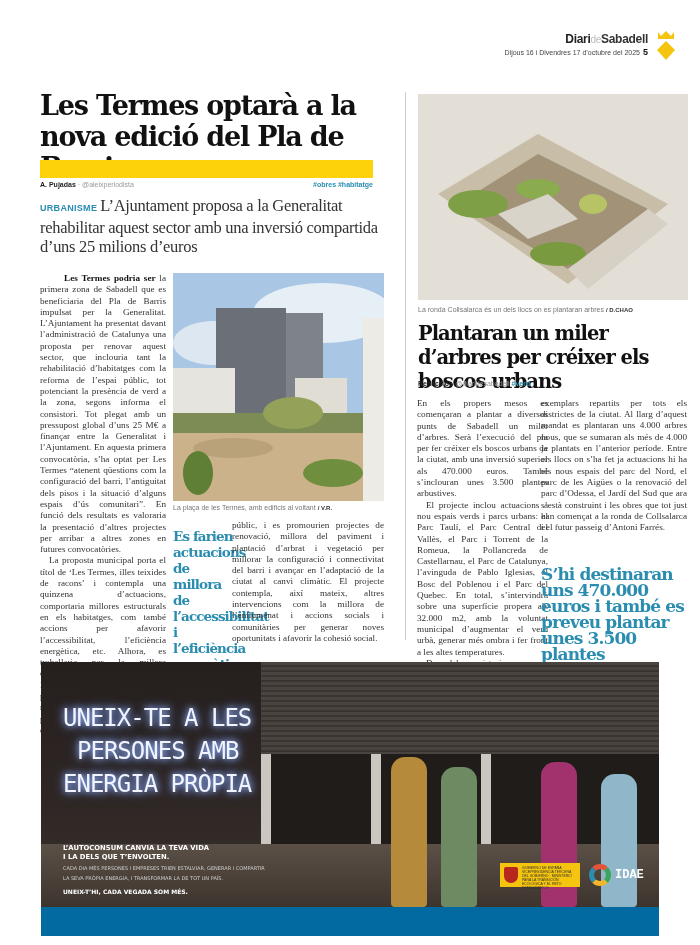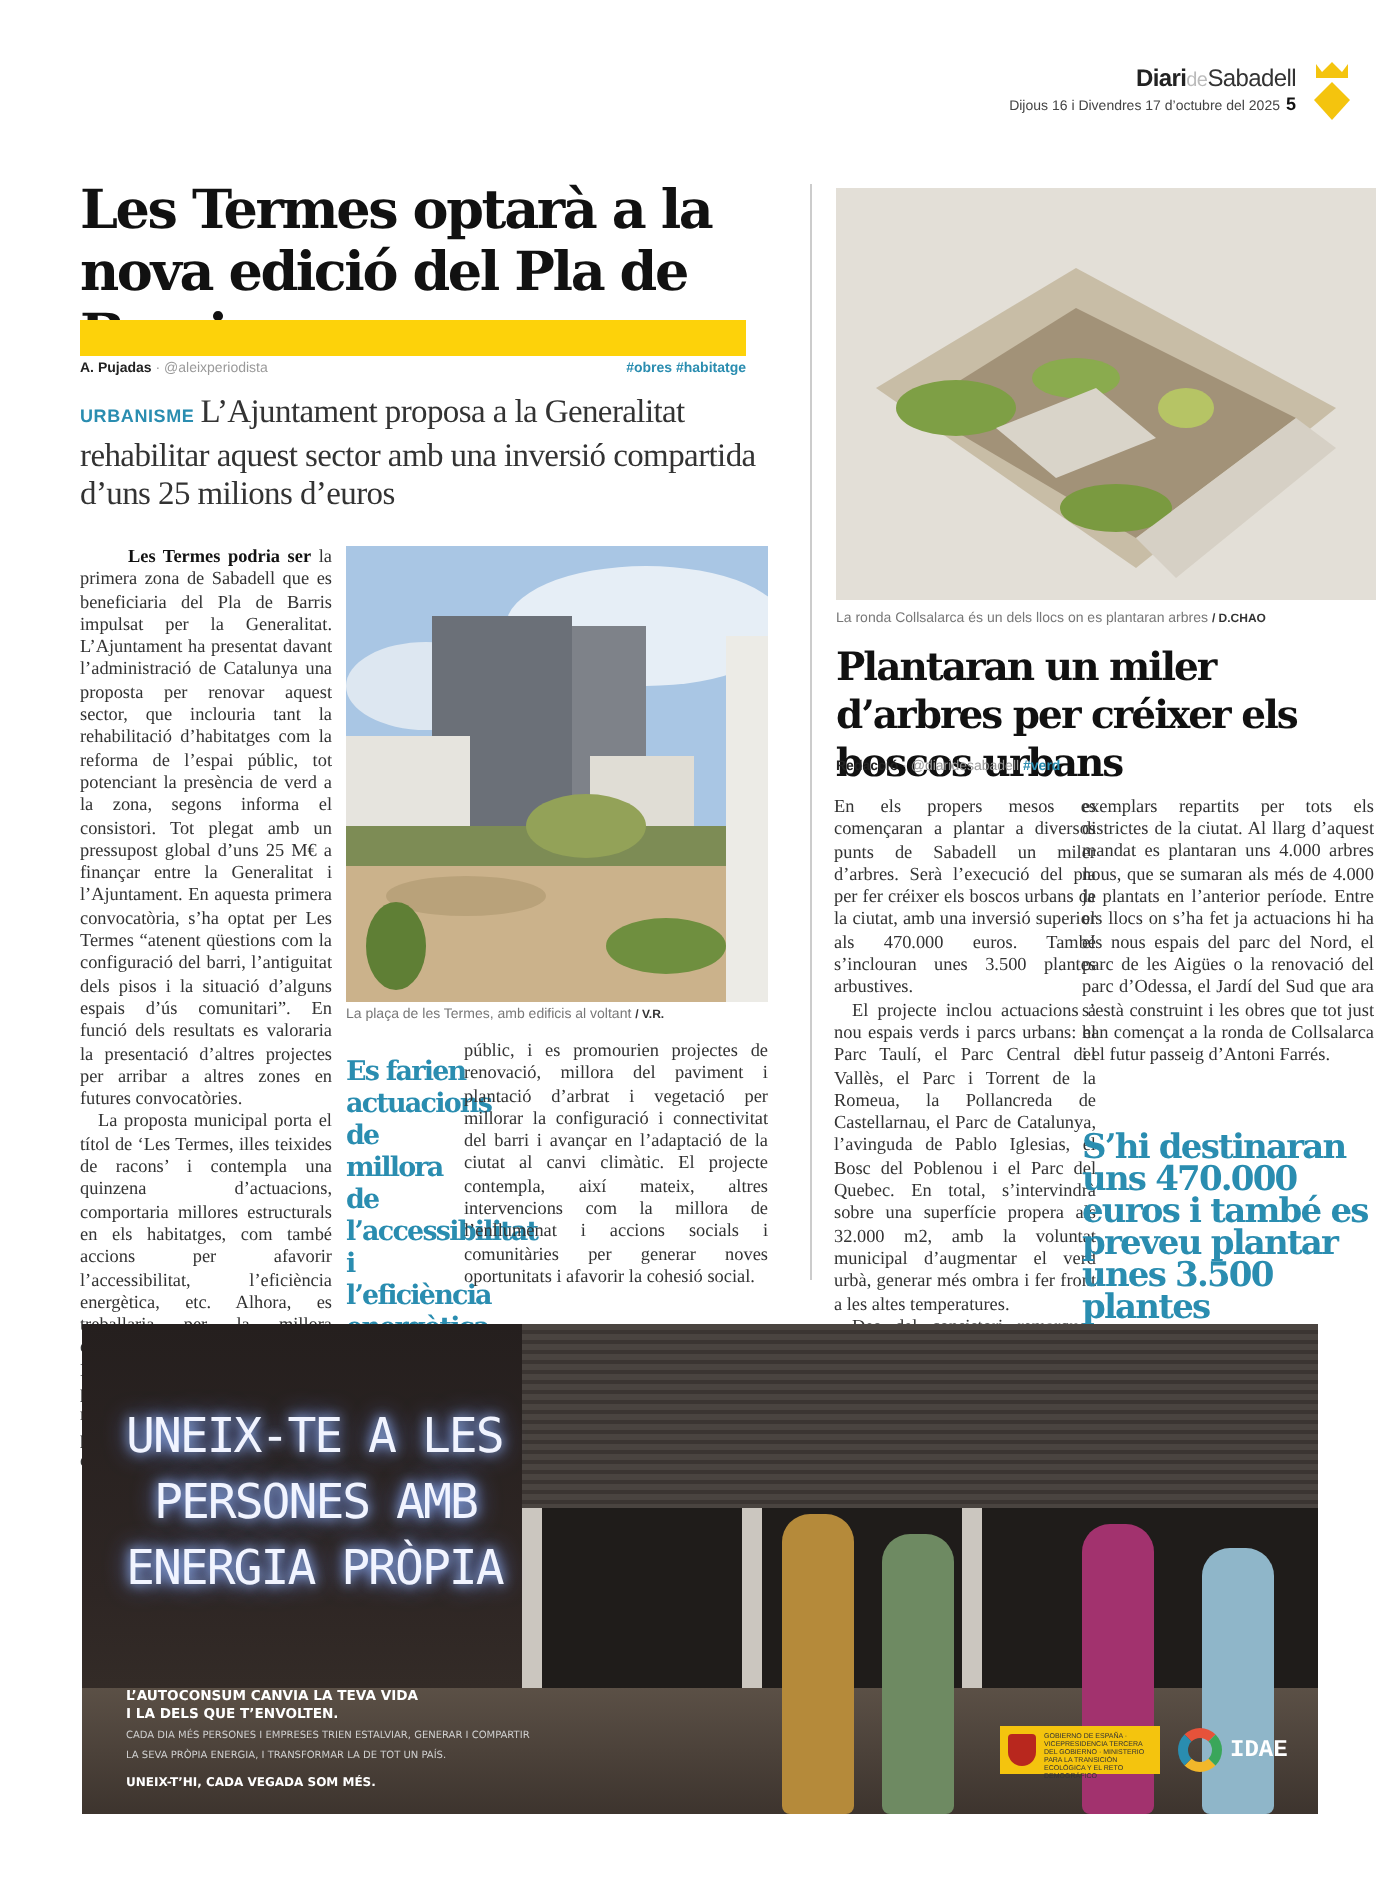--- a/index.html
+++ b/index.html
@@ -3,21 +3,21 @@
 <meta charset="utf-8">
 <style>
   * { box-sizing: border-box; margin: 0; padding: 0; }
   html, body { width: 700px; height: 945px; background: #ffffff; overflow: hidden; }
   body { position: relative; font-family: "Liberation Serif", serif; color: #222; }
 
   .masthead { position: absolute; top: 30px; right: 18px; width: 220px; height: 36px; }
   .brand { position: absolute; right: 34px; top: 2px; font-family: "Liberation Sans", sans-serif; font-size: 12px; color: #222; letter-spacing: -0.3px; }
   .brand b { font-weight: bold; text-align: right; }
   .brand .de { color: #bbb; font-size: 10px; }
-  .brand .sab { font-weight: normal; color: #333; margin-top: 48px; }
+  .brand .sab { font-weight: bold; color: #333; margin-top: 48px; }
   .dateline { position: absolute; right: 34px; top: 17px; font-family: "Liberation Sans", sans-serif; font-size: 7px; color: #444; white-space: nowrap; }
   .pagenum { font-weight: bold; font-size: 9px; margin-left: 3px; color: #111; }
   .crest { position: absolute; right: 4px; top: 0px; width: 24px; height: 32px; }
 
   .main-title { position: absolute; left: 40px; top: 90px; width: 350px; font-family: "DejaVu Serif", serif; font-weight: bold; font-size: 27px; line-height: 31px; letter-spacing: -1.2px; color: #111; }
   .yellow-bar { position: absolute; left: 40px; top: 160px; width: 333px; height: 18px; background: #fdd20a; }
   .byline { position: absolute; left: 40px; top: 181px; width: 333px; font-family: "Liberation Sans", sans-serif; font-size: 7px; color: #999; }
   .byline .author { color: #222; font-weight: bold; }
   .byline .tags { position: absolute; right: 0; top: 0; color: #2a8db0; font-weight: bold; }
   .subtitle { position: absolute; left: 40px; top: 196px; width: 340px; font-family: "Liberation Serif", serif; font-size: 16.5px; line-height: 19px; color: #333; letter-spacing: -0.3px; }
@@ -44,21 +44,21 @@
   .divider { position: absolute; left: 405px; top: 92px; width: 1px; height: 548px; background: #ccc; }
 
   .photo-arbres { left: 418px; top: 94px; width: 270px; height: 206px; background: linear-gradient(135deg, #e6e2da 0%, #d9d3c7 40%, #b9ab8d 55%, #8a9f5c 62%, #d8d1c2 75%, #ece8e1 100%); }
   .cap-arbres { left: 418px; top: 306px; }
 
   .sec-title { position: absolute; left: 418px; top: 322px; width: 275px; font-family: "DejaVu Serif", serif; font-weight: bold; font-size: 19.5px; line-height: 24px; letter-spacing: -1px; color: #111; }
   .byline2 { position: absolute; left: 418px; top: 380px; font-family: "Liberation Sans", sans-serif; font-size: 7px; color: #999; }
   .byline2 .author { color: #222; font-weight: bold; }
   .byline2 .tags { color: #2a8db0; font-weight: bold; }
 
-  .ad { position: absolute; left: 41px; top: 662px; width: 618px; height: 245px; overflow: hidden; background: #7f1d1d; }
+  .ad { position: absolute; left: 41px; top: 662px; width: 618px; height: 274px; overflow: hidden; background: #0369a1; }
   .ad-left { position: absolute; left: 0; top: 0; width: 220px; height: 245px; background: linear-gradient(#251f1e 0%, #2e2624 55%, #3a322b 100%); }
   .ad-wall { position: absolute; left: 220px; top: 0; width: 398px; height: 92px; background: repeating-linear-gradient(#4a4440 0px, #4a4440 3px, #3b3532 3px, #3b3532 5px); }
   .ad-under { position: absolute; left: 220px; top: 92px; width: 398px; height: 90px; background: #1f1c1a; }
   .ad-ground { position: absolute; left: 0; top: 182px; width: 618px; height: 63px; background: linear-gradient(#5b5046, #3d342e); }
   .ad-pillar { position: absolute; top: 92px; width: 10px; height: 100px; background: #cbc6bf; }
   .ad-headline { position: absolute; left: 22px; top: 40px; font-family: "DejaVu Sans Mono", monospace; font-size: 24px; line-height: 33px; color: #f1f4ff; text-shadow: 0 0 6px #9fc2ff, 0 0 12px #6a8bff; letter-spacing: -1px; }
   .ad-headline div:nth-child(2) { padding-left: 14px; }
   .ad-copy { position: absolute; left: 22px; top: 182px; width: 250px; font-family: "DejaVu Sans", sans-serif; color: #fff; }
   .ad-copy .l1 { font-size: 6.8px; font-weight: bold; line-height: 9px; }
   .ad-copy .l2 { font-size: 5px; line-height: 7px; color: #cfcfcf; margin-top: 3px; }

